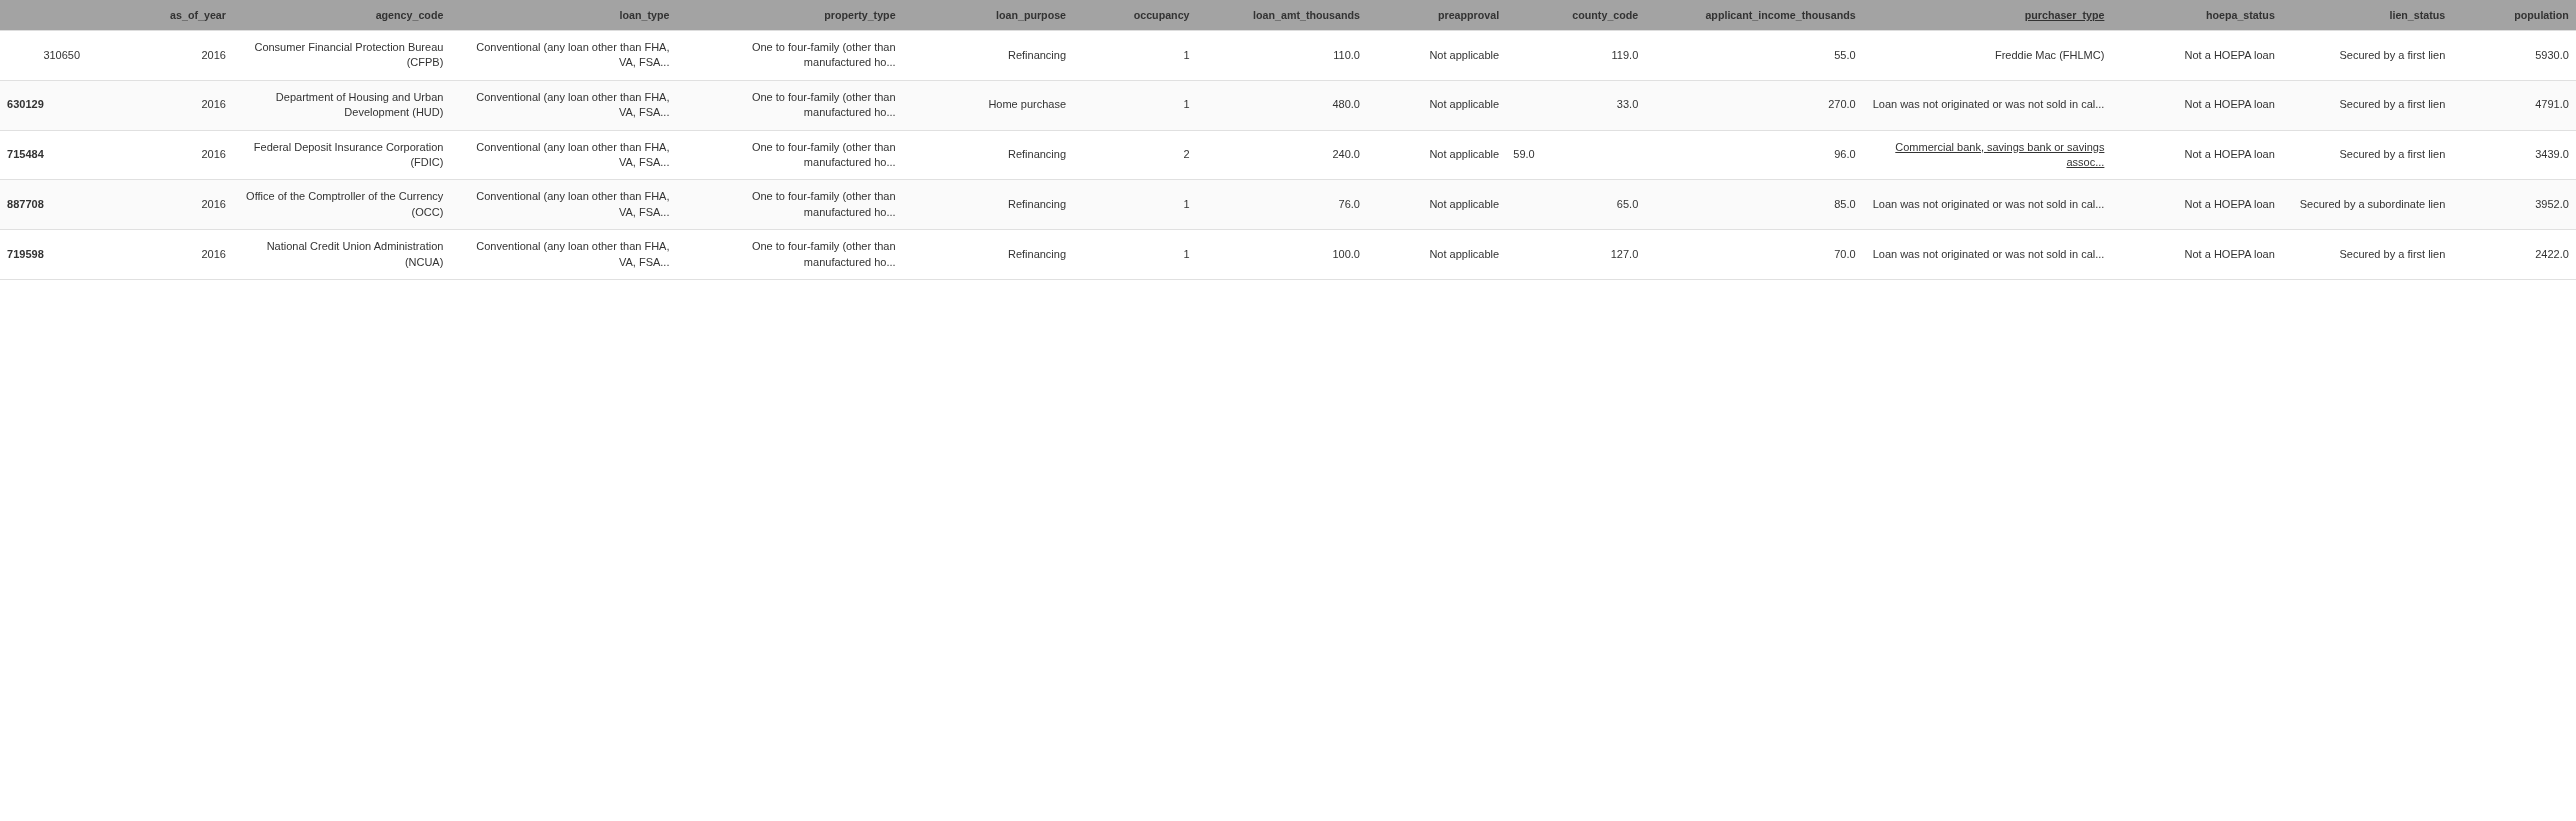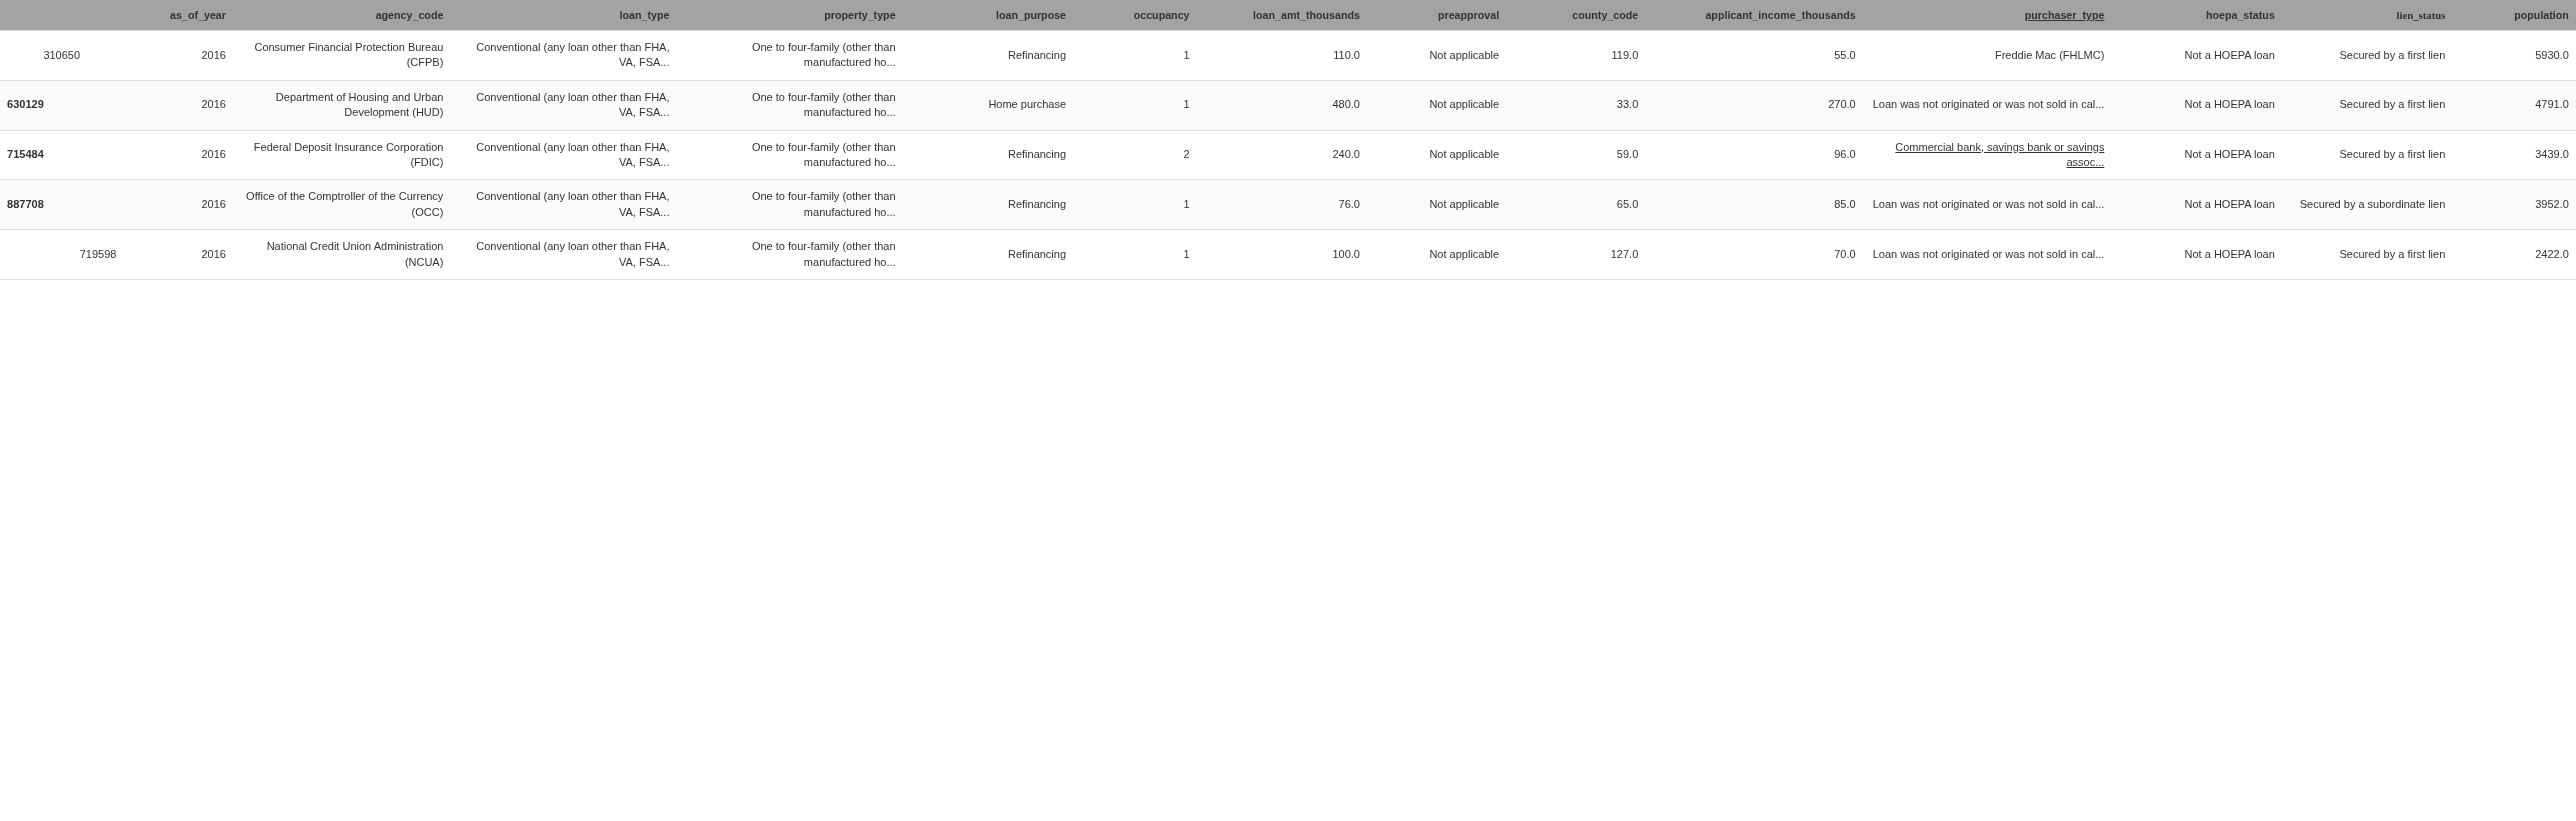--- a/index.html
+++ b/index.html
@@ -118,21 +118,21 @@
           <th style="text-align: right;">loan_type</th>
           <th style="text-align: right;">property_type</th>
           <th style="text-align: right;">loan_purpose</th>
           <th style="text-align: right;">occupancy</th>
           <th style="text-align: right;">loan_amt_thousands</th>
           <th style="text-align: right;">preapproval</th>
           <th style="text-align: right;">county_code</th>
           <th style="text-align: right;">applicant_income_thousands</th>
           <th style="text-align: right; text-decoration: underline;">purchaser_type</th>
           <th style="text-align: right;">hoepa_status</th>
-          <th style="text-align: right; font-family: Liberation Serif, serif;">lien_status</th>
+          <th style="text-align: right;">lien_status</th>
           <th style="text-align: right;">population</th>
         </tr>
     </thead>
     <tbody id="table-body">
 
     <tr>
           <td style="text-align: center; font-weight: 400;">310650</td>
           <td style="text-align: right;">2016</td>
           <td style="text-align: right;">Consumer Financial Protection Bureau (CFPB)</td>
           <td style="text-align: right;">Conventional (any loan other than FHA, VA, FSA...</td>
@@ -168,21 +168,21 @@
         <tr>
           <td style="text-align: left; font-weight: 700;">715484</td>
           <td style="text-align: right;">2016</td>
           <td style="text-align: right;">Federal Deposit Insurance Corporation (FDIC)</td>
           <td style="text-align: right;">Conventional (any loan other than FHA, VA, FSA...</td>
           <td style="text-align: right;">One to four-family (other than manufactured ho...</td>
           <td style="text-align: right;">Refinancing</td>
           <td style="text-align: right;">2</td>
           <td style="text-align: right;">240.0</td>
           <td style="text-align: right;">Not applicable</td>
-          <td style="text-align: right;">59.0</td>
+          <td style="text-align: left;">59.0</td>
           <td style="text-align: right;">96.0</td>
           <td style="text-align: right; text-decoration: underline;">Commercial bank, savings bank or savings assoc...</td>
           <td style="text-align: right;">Not a HOEPA loan</td>
           <td style="text-align: right;">Secured by a first lien</td>
           <td style="text-align: right;">3439.0</td>
         </tr>
         <tr>
           <td style="text-align: left; font-weight: 700;">887708</td>
           <td style="text-align: right;">2016</td>
           <td style="text-align: right;">Office of the Comptroller of the Currency (OCC)</td>
@@ -193,21 +193,21 @@
           <td style="text-align: right;">76.0</td>
           <td style="text-align: right;">Not applicable</td>
           <td style="text-align: right;">65.0</td>
           <td style="text-align: right;">85.0</td>
           <td style="text-align: right;">Loan was not originated or was not sold in cal...</td>
           <td style="text-align: right;">Not a HOEPA loan</td>
           <td style="text-align: right;">Secured by a subordinate lien</td>
           <td style="text-align: right;">3952.0</td>
         </tr>
         <tr>
-          <td style="text-align: right; font-weight: 400;">719598</td>
+          <td style="text-align: left; font-weight: 700;">719598</td>
           <td style="text-align: right;">2016</td>
           <td style="">National Credit Union Administration (NCUA)</td>
           <td style="text-align: right;">Conventional (any loan other than FHA, VA, FSA...</td>
           <td style="text-align: right;">One to four-family (other than manufactured ho...</td>
           <td style="text-align: right;">Refinancing</td>
           <td style="text-align: right;">1</td>
           <td style="text-align: right;">100.0</td>
           <td style="text-align: right;">Not applicable</td>
           <td style="text-align: right;">127.0</td>
           <td style="text-align: right;">70.0</td>

